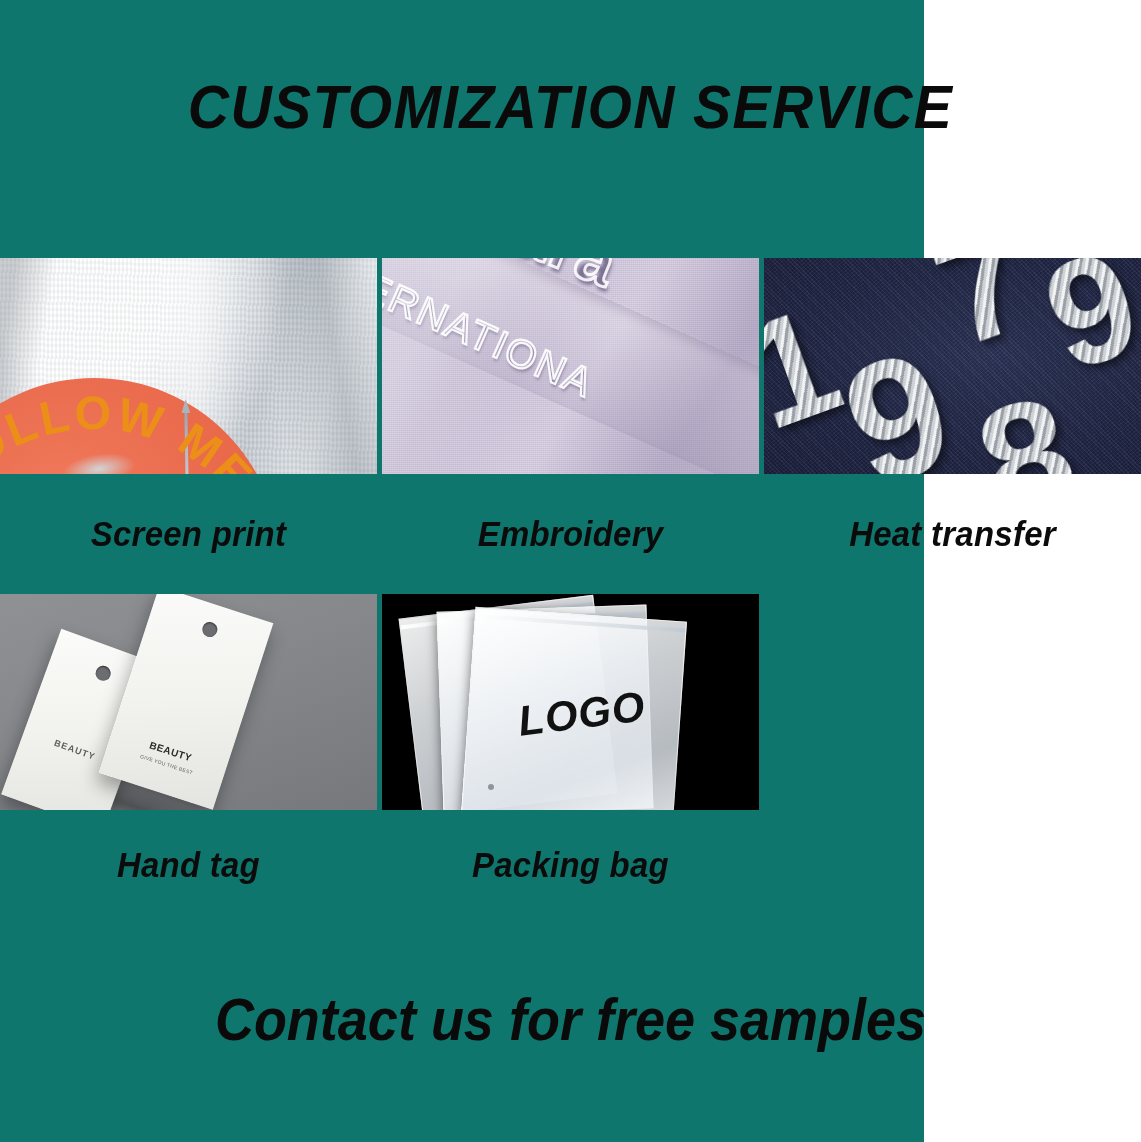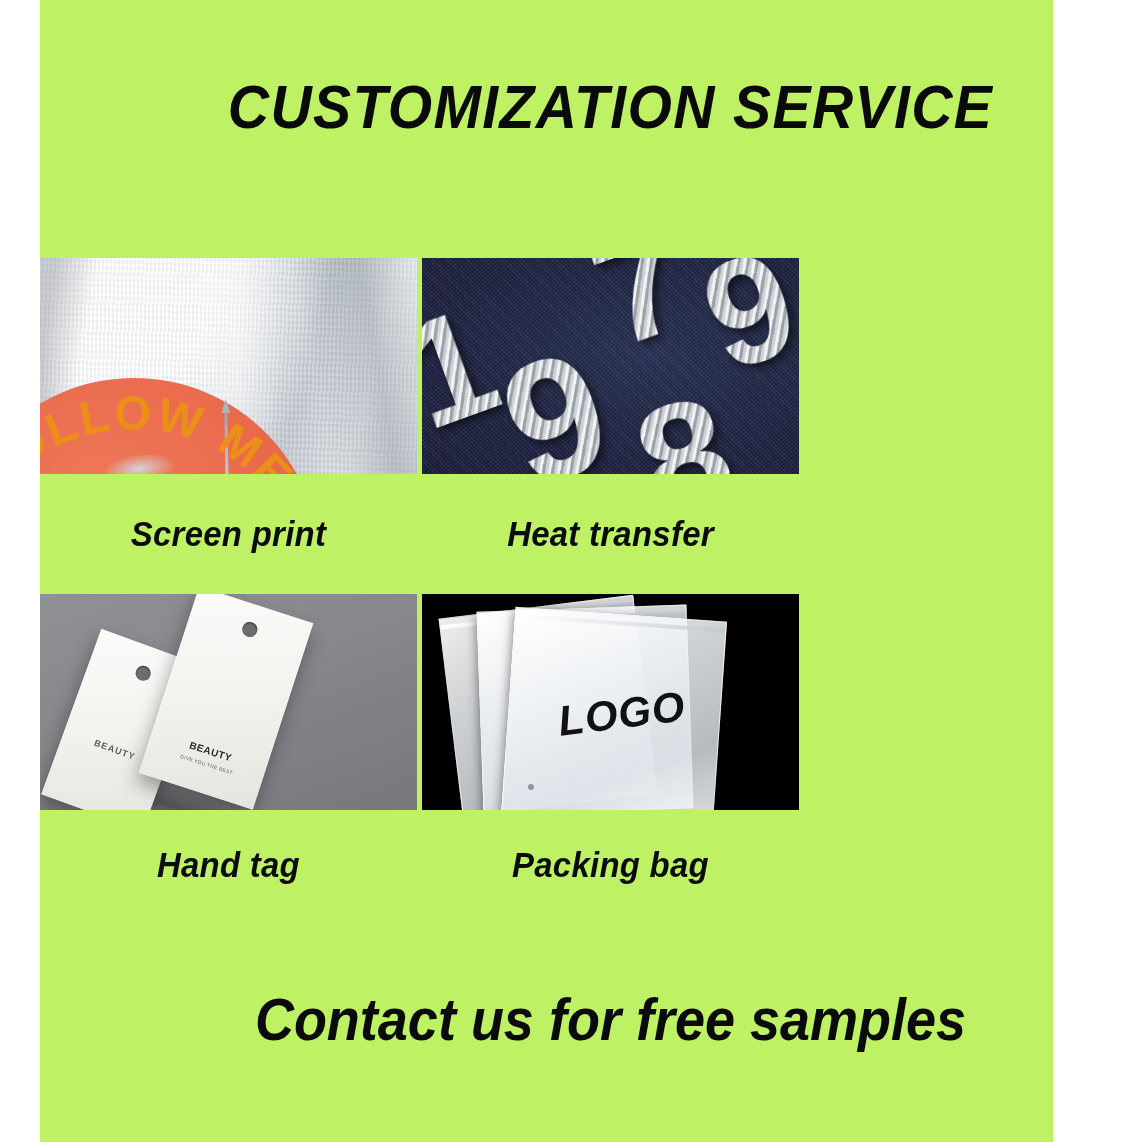--- a/index.html
+++ b/index.html
@@ -5,23 +5,22 @@
 <style>
   * { margin:0; padding:0; box-sizing:border-box; }
   html,body{
     width:1141px; height:1142px;
     background:#ffffff;
     font-family:"Liberation Sans", sans-serif;
     overflow:hidden;
   }
   .page{
     position:relative;
-    width:1013px; height:1142px;
-    background:#bef264;
-    margin-left:40px;
+    width:924px; height:1142px;
+    background:#0f766e;
   }
 
   
   .headline{
     position:absolute;
     left:0; top:74px; width:1141px;
     text-align:center;
     font-family:"Liberation Sans", sans-serif;
     font-weight:700;
     font-style:italic;
@@ -385,20 +384,30 @@
               <path id="arcpath" d="M 14 214 A 176 176 0 0 1 340 138" fill="none"></path>
             </defs>
             <text>
               <textPath href="#arcpath" startOffset="2%">N'T FOLLOW ME</textPath>
             </text>
           </svg>
         </div>
         <div class="caption">Screen print</div>
       </div>
 
+      <div class="cell">
+        <div class="thumb t-emb">
+          <div class="weave"></div>
+          <div class="band"></div>
+          <div class="stitchtxt line-top">ara</div>
+          <div class="stitchtxt line-intl">ERNATIONA</div>
+          <div class="gloss"></div>
+        </div>
+        <div class="caption">Embroidery</div>
+      </div>
 
       <div class="cell">
         <div class="thumb t-heat">
           <div class="felt"></div>
           <div class="ribbed d4">7</div>
           <div class="ribbed d5">9</div>
           <div class="ribbed d1">1</div>
           <div class="ribbed d2">9</div>
           <div class="ribbed d3">8</div>
         </div>

